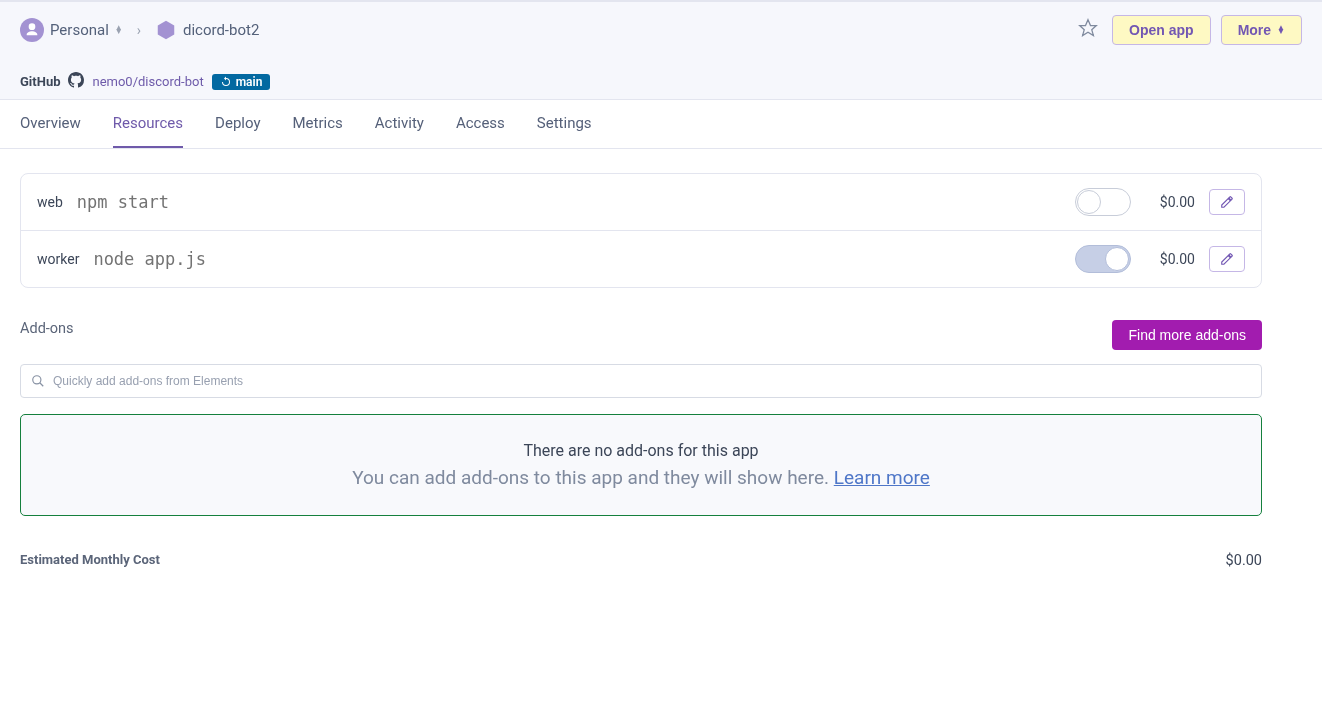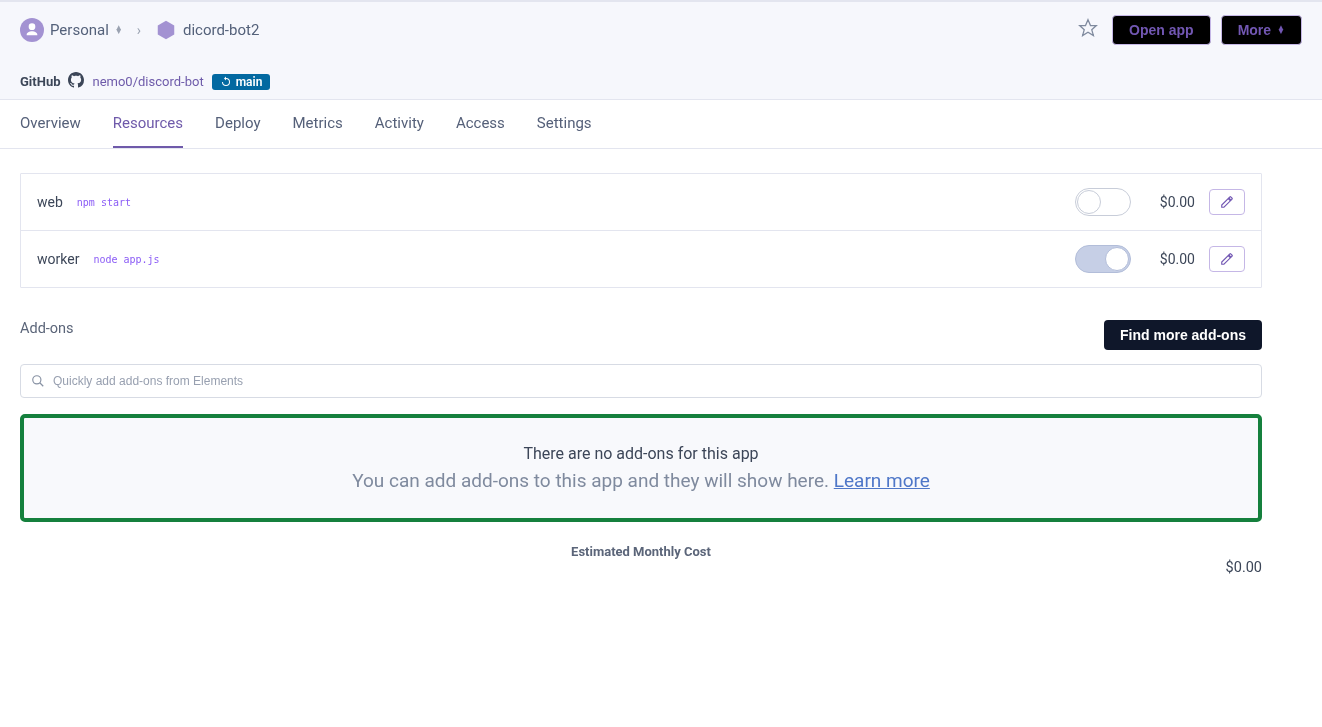--- a/index.html
+++ b/index.html
@@ -9,58 +9,58 @@
 .avatar-circ { width: 24px; height: 24px; border-radius: 50%; background: #a392d2; display: inline-flex; align-items: center; justify-content: center; }
 .avatar-circ svg { width: 16px; height: 16px; fill: #fff; }
 .crumb { display: inline-flex; align-items: center; gap: 6px; color: #54617a; font-size: 15px; cursor: pointer; }
 .crumb-caret { color: #9aa2b1; }
 .chev-sep { color: #9aa2b1; padding: 0 4px; }
 .hex { width: 22px; height: 22px; display: inline-flex; align-items: center; justify-content: center; }
 .hex svg { width: 22px; height: 22px; }
 .spacer { flex: 1; }
 .star-btn { background: none; border: none; cursor: pointer; padding: 4px; color: #7f8a9e; }
 .star-btn svg { width: 20px; height: 20px; fill: none; stroke: currentColor; stroke-width: 1.5; }
-.btn-outline { background: #000000; border: 1px solid #c5b7e6; color: #7257b3; padding: 6px 16px; border-radius: 4px; font-size: 14px; font-weight: 600; cursor: pointer; display: inline-flex; align-items: center; gap: 6px; }
+.btn-outline { background: #fef9c3; border: 1px solid #c5b7e6; color: #7257b3; padding: 6px 16px; border-radius: 4px; font-size: 14px; font-weight: 600; cursor: pointer; display: inline-flex; align-items: center; gap: 6px; }
 .topbar-row2 { display: flex; align-items: center; gap: 8px; margin-top: 27px; font-size: 13px; }
 .gh-label { font-weight: 700; color: #3c4658; }
 .gh-icon svg { width: 16px; height: 16px; fill: #3c4658; }
 .gh-repo { color: #6e5baa; }
 .branch-pill { background: #0369a1; color: #fff; border-radius: 3px; padding: 1px 8px; display: inline-flex; align-items: center; gap: 4px; font-size: 12px; font-weight: 600; }
 .branch-pill svg { width: 12px; height: 12px; fill: #fff; }
 .tabs { display: flex; gap: 32px; padding: 0 20px; border-bottom: 1px solid #e3e5ef; }
 .tab { padding: 14px 0; color: #556079; cursor: pointer; border-bottom: 2px solid transparent; font-size: 15px; }
 .tab.active { color: #6f5aaa; border-bottom-color: #6f5aaa; }
 .content { padding: 24px 20px; max-width: 1282px; }
 .section-head { display: flex; align-items: center; gap: 18px; margin-bottom: 14px; }
 .section-title { color: #5b6579; font-size: 14.5px; }
 .btn-sm-outline { background: #fff; border: 1px solid #c5b7e6; color: #7257b3; padding: 4px 12px; border-radius: 4px; font-size: 13px; font-weight: 500; cursor: pointer; }
-.dyno-list { border: 1px solid #e3e5ef; border-radius: 1px; overflow: hidden; }
+.dyno-list { border: 1px solid #e3e5ef; border-radius: 8px; overflow: hidden; }
 .dyno-row { display: flex; align-items: center; padding: 14px 16px; border-bottom: 1px solid #e3e5ef; gap: 14px; }
 .dyno-row:last-child { border-bottom: none; }
 .dyno-type { color: #3c4658; font-size: 14px; }
-.dyno-cmd { font-family: ui-monospace, SFMono-Regular, Menlo, Consolas, monospace; color: #8b5cf6; font-size: 10px; }
+.dyno-cmd { font-family: ui-monospace, SFMono-Regular, Menlo, Consolas, monospace; color: #737373; font-size: 17px; }
 .row-spacer { flex: 1; }
 .toggle { width: 56px; height: 28px; border-radius: 14px; position: relative; cursor: pointer; border: 1px solid #c8cdd9; background: #fff; }
 .toggle .knob { position: absolute; width: 24px; height: 24px; border-radius: 50%; background: #fff; border: 1px solid #c8cdd9; top: 1px; left: 1px; transition: left .15s; }
 .toggle.on { background: #c6cfe6; border-color: #b2bdd9; }
 .toggle.on .knob { left: 29px; border-color: #b2bdd9; }
 .cost { color: #3c4658; width: 50px; text-align: right; font-size: 14px; }
 .edit-btn { width: 36px; height: 26px; border: 1px solid #c5b7e6; border-radius: 4px; background: #fff; display: inline-flex; align-items: center; justify-content: center; cursor: pointer; }
 .edit-btn svg { width: 14px; height: 14px; stroke: #7257b3; fill: none; stroke-width: 2; }
 .section-head2 { display: flex; align-items: flex-start; margin-top: 32px; margin-bottom: 14px; }
-.btn-solid { background: #0f172a; color: #fff; border: none; padding: 7px 16px; border-radius: 4px; font-size: 14px; font-weight: 700; cursor: pointer; }
+.btn-solid { background: #a21caf; color: #fff; border: none; padding: 7px 16px; border-radius: 4px; font-size: 14px; font-weight: 400; cursor: pointer; }
 .search-wrap { border: 1px solid #d7dbe4; border-radius: 4px; display: flex; align-items: center; padding: 0 10px; height: 34px; margin-bottom: 16px; }
 .search-wrap svg { width: 14px; height: 14px; stroke: #8892a4; fill: none; stroke-width: 2; }
 .search-input { border: none; outline: none; flex: 1; padding: 0 8px; font-size: 12px; color: #3c4658; }
 .search-input::placeholder { color: #98a0b0; }
-.empty-box { border: 4px solid #15803d; background: #f8f9fc; border-radius: 5px; padding: 26px; text-align: center; }
+.empty-box { border: 1px solid #15803d; background: #f8f9fc; border-radius: 5px; padding: 26px; text-align: center; }
 .empty-title { color: #3c4658; font-size: 16px; margin-bottom: 6px; }
 .empty-sub { color: #7f8a9e; font-size: 19px; }
 .empty-sub a { color: #4f77c8; text-decoration: underline; }
-.cost-row { display: flex; align-items: center; margin-top: 22px; flex-direction: column; }
+.cost-row { display: flex; align-items: flex-start; margin-top: 36px; }
 .cost-label { font-weight: 700; color: #5b6579; font-size: 13px; }
 .cost-val { margin-left: auto; color: #3c4658; font-size: 14.5px; }
 .caret-updown { display: inline-flex; flex-direction: column; line-height: 4px; font-size: 8px; }
 </style>
 </head>
 <body>
 
 <div class="topbar">
   <div class="topbar-row1">
     <span class="crumb">

